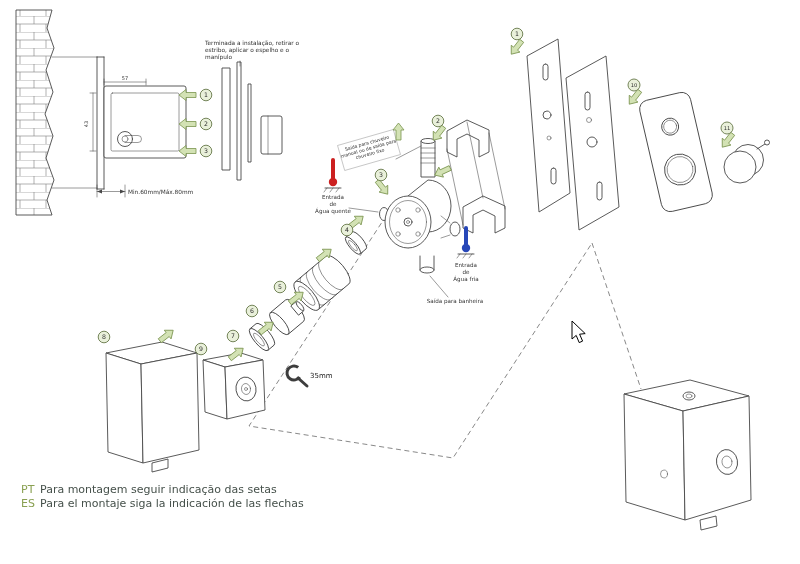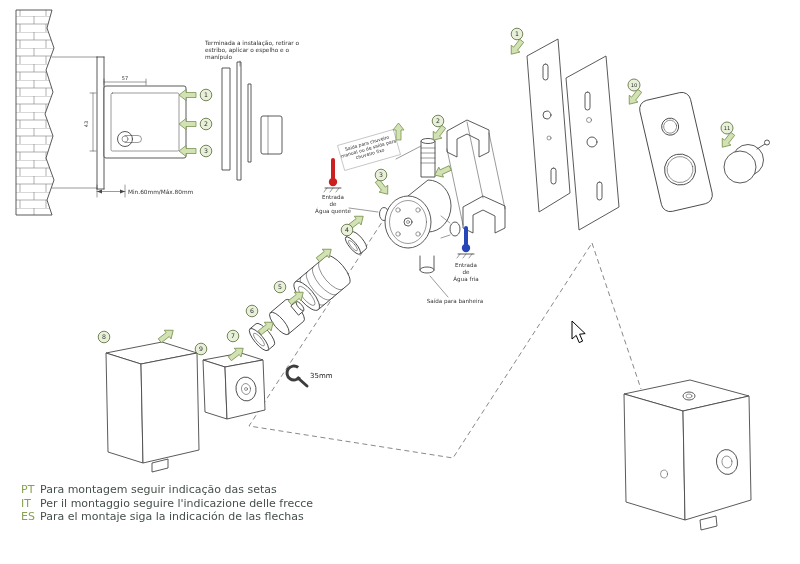--- a/index.html
+++ b/index.html
@@ -335,18 +335,15 @@
   </g>
 
   <polygon points="572,321 572,339 576.2,335.4 579.2,342.6 582.6,341.1 579.6,334.2 585.2,333.6" fill="#fff" stroke="#000" stroke-width="1"></polygon>
 </svg>
 
 <div class="instructions">
   <div class="irow">
     <span class="icode">PT</span><span class="itext">Para montagem seguir indicação das setas</span>
   </div>
   <div class="irow">
-    <span class="icode">IT</span><span class="itext">Per il montaggio seguire l'indicazione delle frecce</span>
-  </div>
-  <div class="irow">
     <span class="icode">ES</span><span class="itext">Para el montaje siga la indicación de las flechas</span>
   </div>
 </div>
 
 </body></html>

